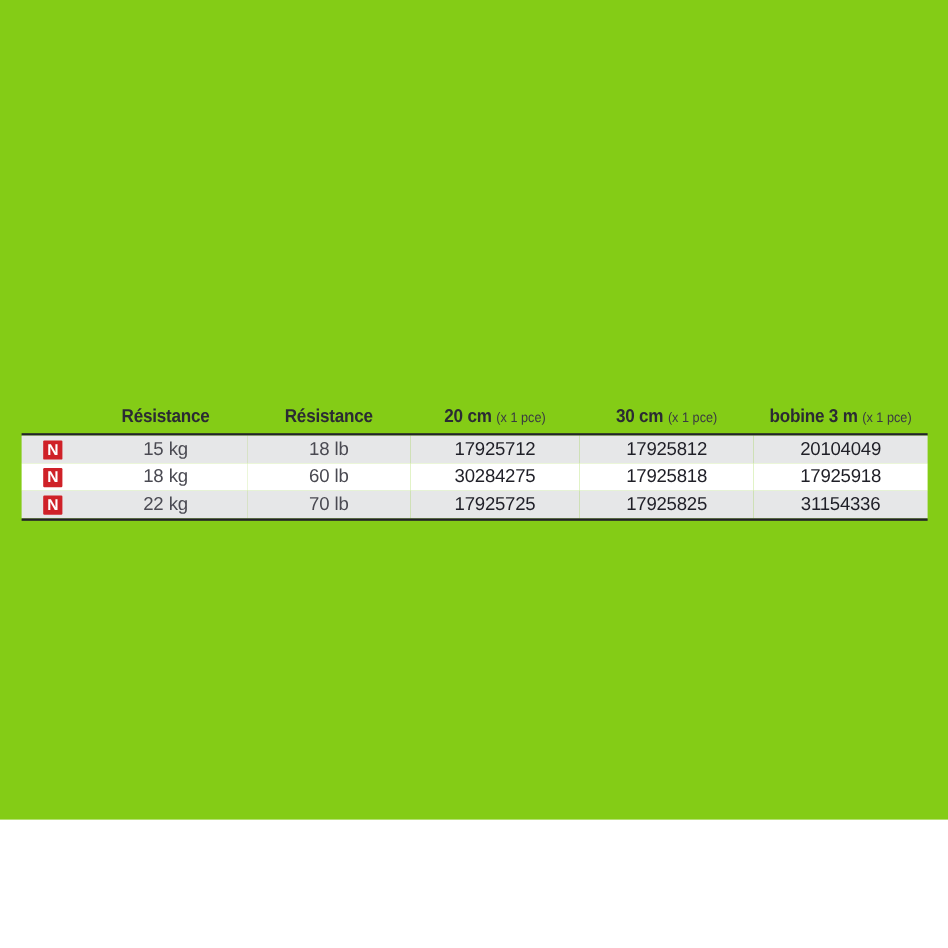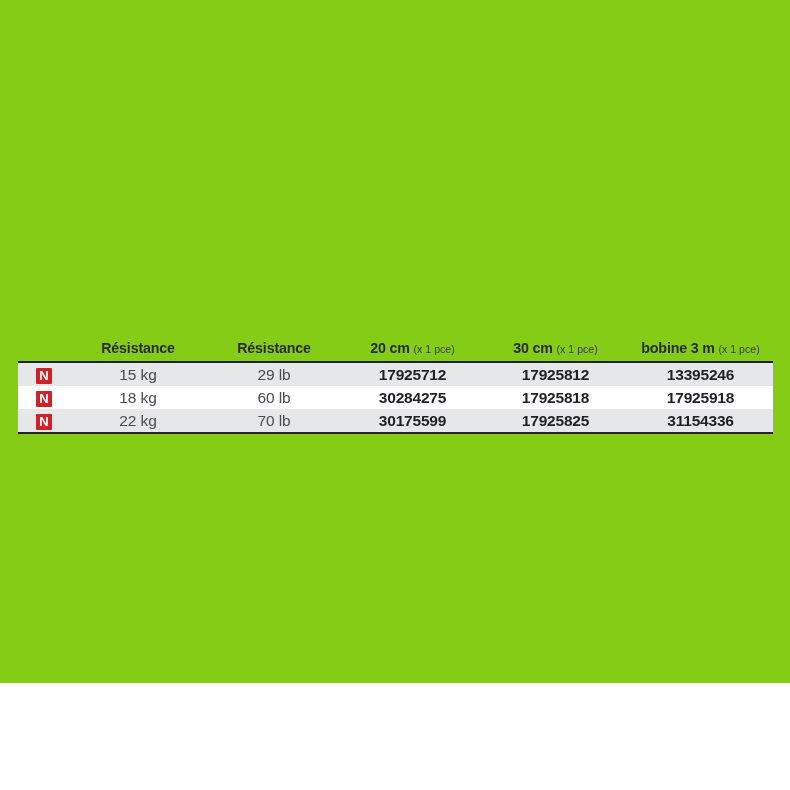--- a/index.html
+++ b/index.html
@@ -98,21 +98,21 @@
   tbody tr.shaded td { background: #e6e7e8; }
   tbody tr.plain  td { background: #ffffff; }
 
   td.cell-measure {
     color: #4a4a52;
     font-weight: normal;
     letter-spacing: -0.1px;
   }
   td.cell-ref {
     color: #1f1f27;
-    font-weight: bold;
+    font-weight: normal;
     letter-spacing: -0.2px;
   }
 
   td.c-badge {
     text-align: left;
     padding-left: 1px;
   }
 
   
   .badge-new {
@@ -178,44 +178,44 @@
         </tr>
       </thead>
 
       <tbody>
 
         <tr class="data-row shaded">
           <td class="c-badge">
             <span class="badge-new">N</span>
           </td>
           <td class="c-kg cell-measure">15 kg</td>
-          <td class="c-lb cell-measure">29 lb</td>
+          <td class="c-lb cell-measure">18 lb</td>
           <td class="c-20 cell-ref">17925712</td>
           <td class="c-30 cell-ref">17925812</td>
-          <td class="c-bob cell-ref">13395246</td>
+          <td class="c-bob cell-ref">20104049</td>
         </tr>
 
         <tr class="data-row plain">
           <td class="c-badge">
             <span class="badge-new">N</span>
           </td>
           <td class="c-kg cell-measure">18 kg</td>
           <td class="c-lb cell-measure">60 lb</td>
           <td class="c-20 cell-ref">30284275</td>
           <td class="c-30 cell-ref">17925818</td>
           <td class="c-bob cell-ref">17925918</td>
         </tr>
 
         <tr class="data-row shaded">
           <td class="c-badge">
             <span class="badge-new">N</span>
           </td>
           <td class="c-kg cell-measure">22 kg</td>
           <td class="c-lb cell-measure">70 lb</td>
-          <td class="c-20 cell-ref">30175599</td>
+          <td class="c-20 cell-ref">17925725</td>
           <td class="c-30 cell-ref">17925825</td>
           <td class="c-bob cell-ref">31154336</td>
         </tr>
 
         <tr class="rule-row-bottom">
           <td colspan="6"></td>
         </tr>
 
       </tbody>
     </table>

